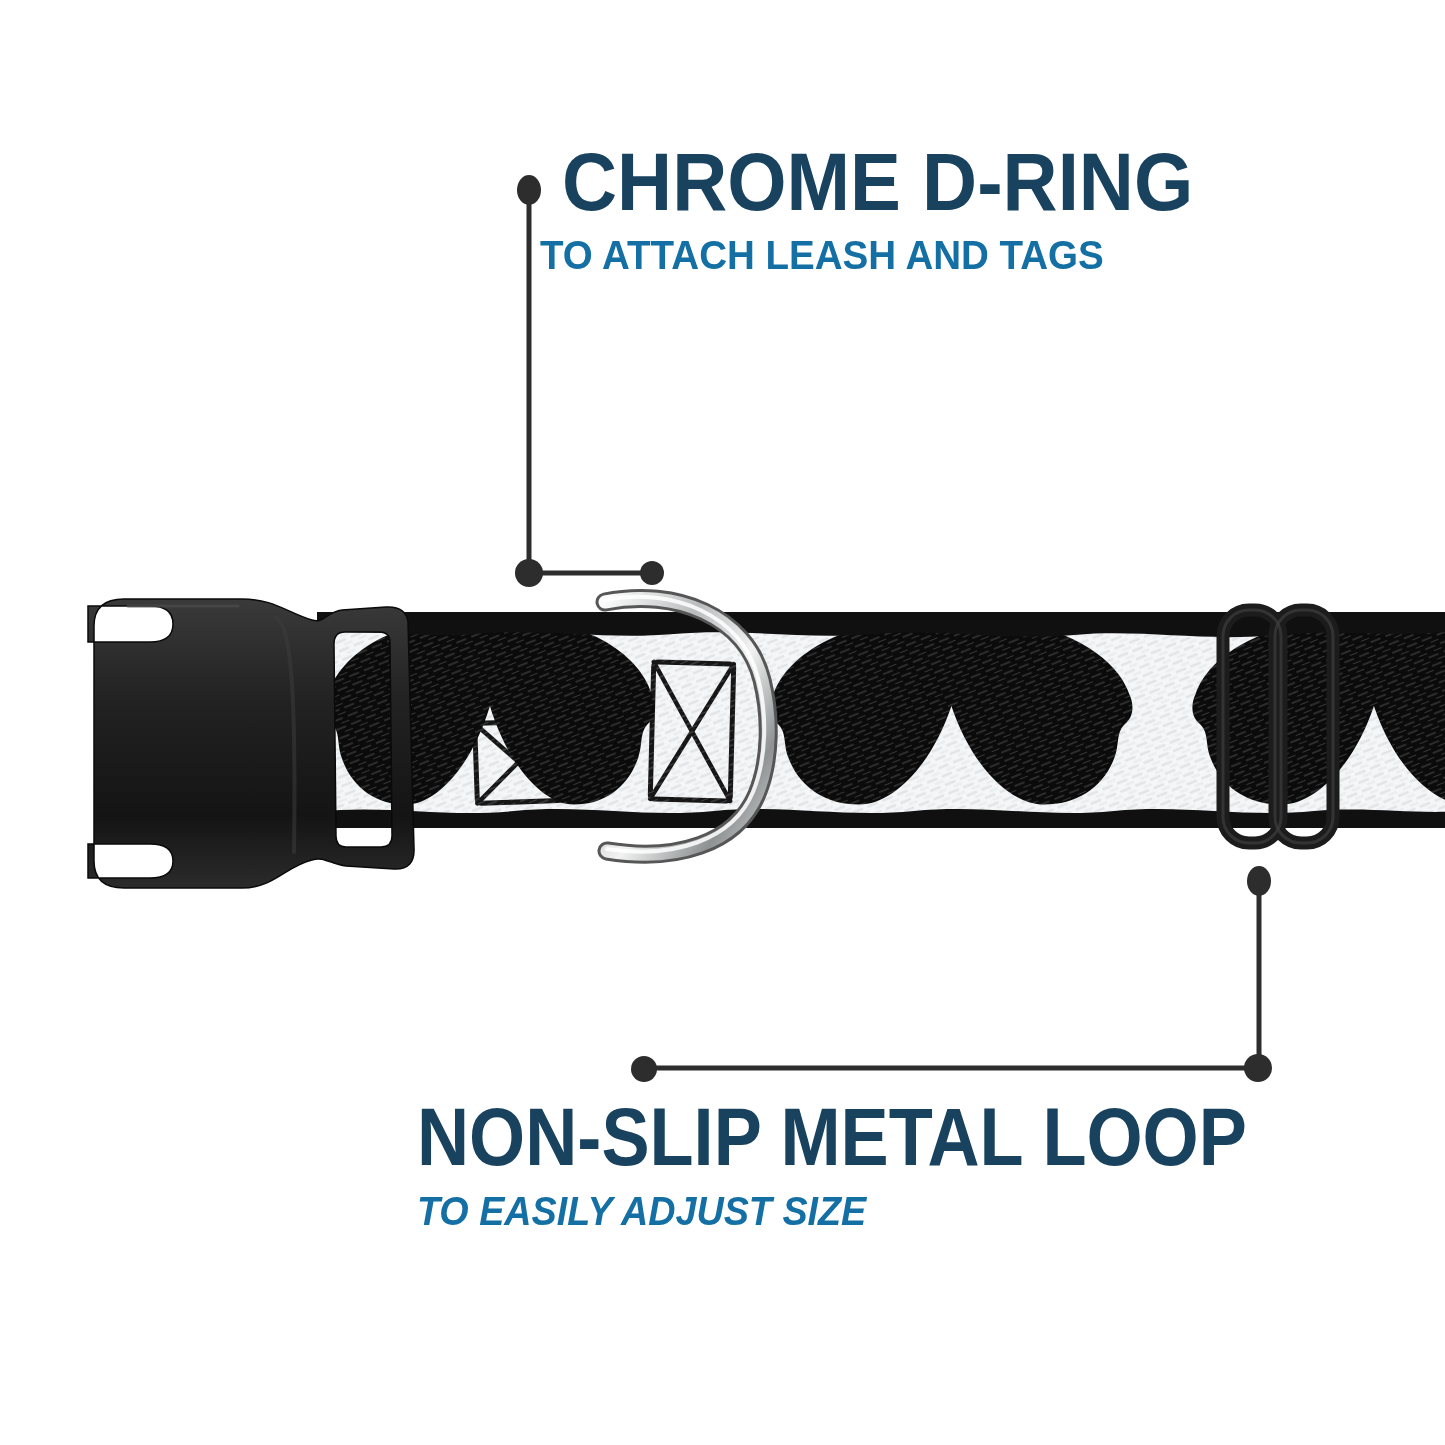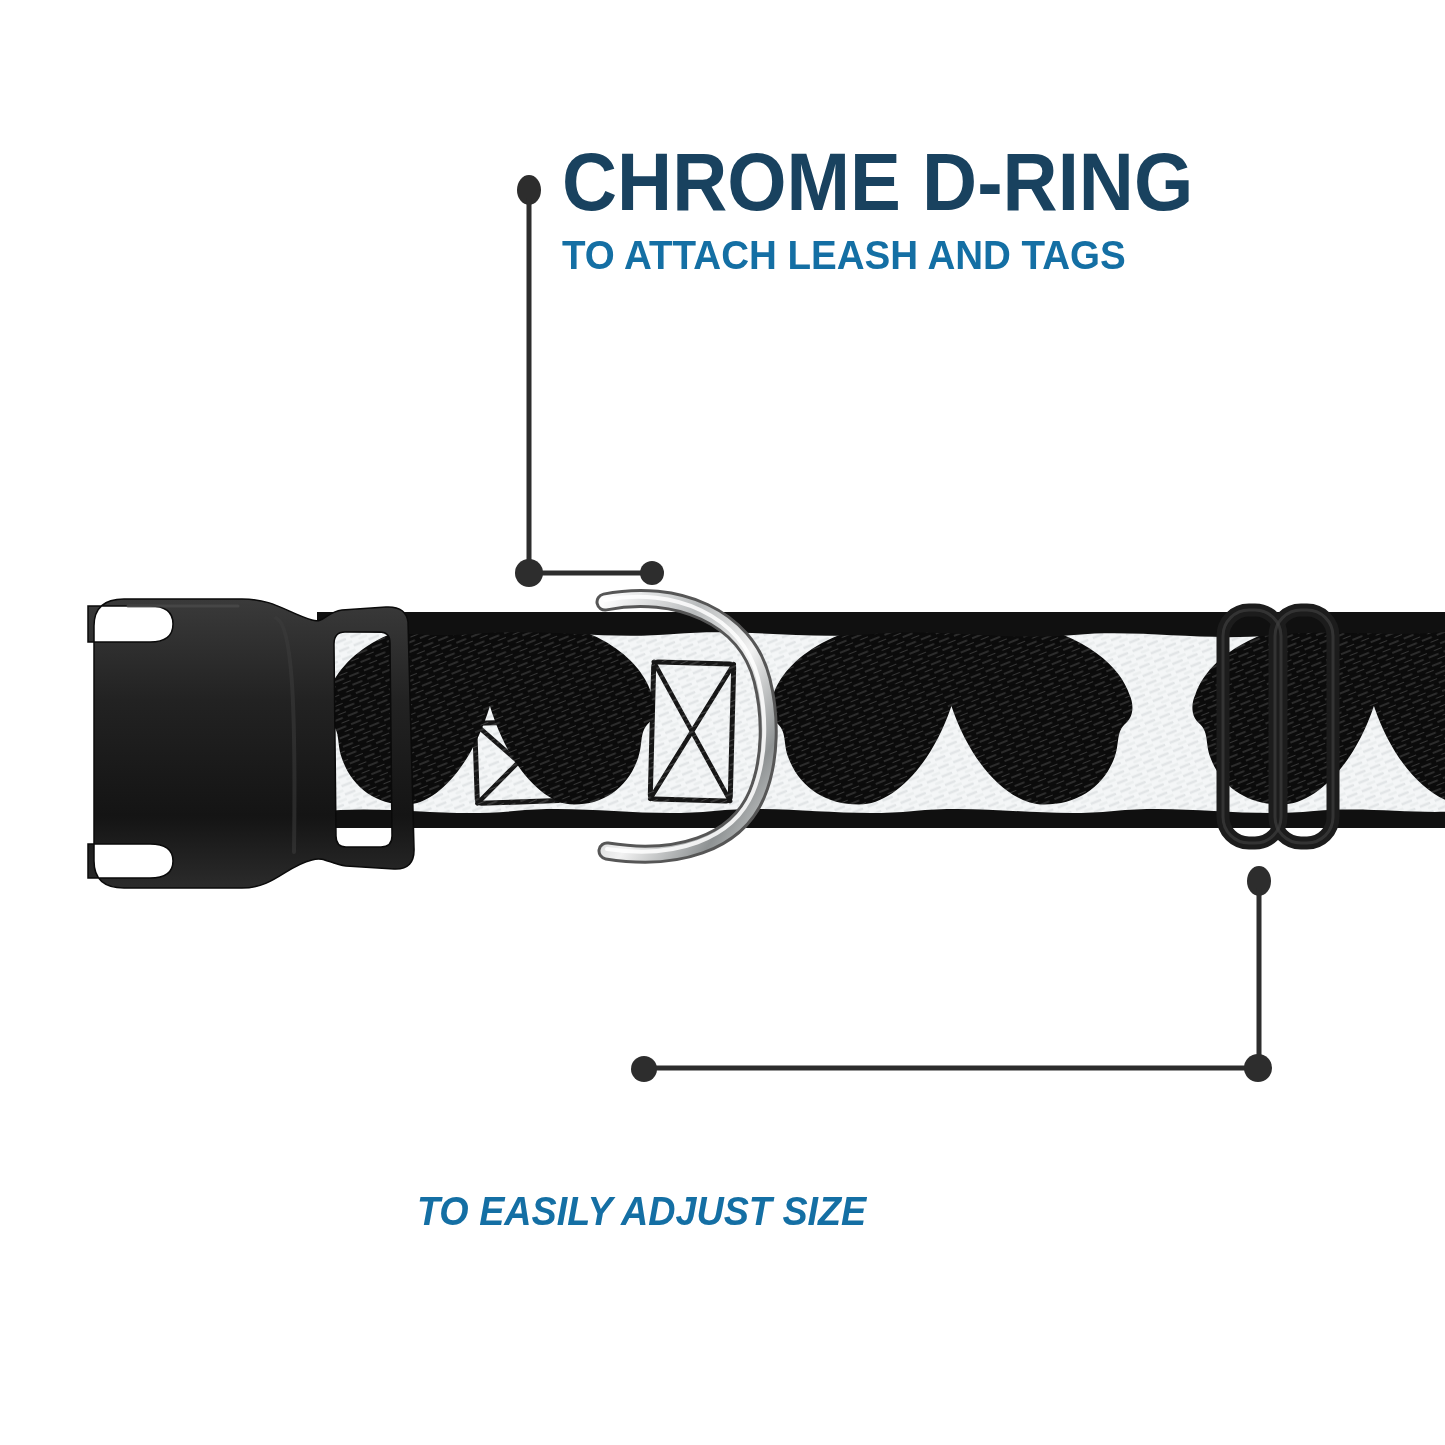--- a/index.html
+++ b/index.html
@@ -15,21 +15,21 @@
   .callout-sub{
     position:absolute;font-weight:700;font-size:41px;line-height:1;
     color:#146FA4;white-space:nowrap;letter-spacing:0;
   }
   .cond{display:inline-block;transform-origin:0 50%;}
   .sx93{transform:scaleX(0.93);}
   .sx94{transform:scaleX(0.94);}
   .sx88{transform:scaleX(0.88);}
   .sx92{transform:scaleX(0.92);}
   .t1{left:538px;top:141px;}
-  .s1{left:538px;top:235px;}
+  .s1{left:516px;top:235px;}
   .t2{left:393px;top:1096px;}
   .s2{left:393px;top:1191px;font-style:italic;}
 </style>
 </head>
 <body>
 
 <div class="stage">
 
   <svg width="1445" height="1445" viewBox="0 0 1445 1445">
     <defs>
@@ -148,17 +148,20 @@
     </g>
   </svg>
 
   <div class="callout-title t1">
     <span class="cond sx93">CHROME D-RING</span>
   </div>
   <div class="callout-sub s1">
     <span class="cond sx94">TO ATTACH LEASH AND TAGS</span>
   </div>
 
+  <div class="callout-title t2">
+    <span class="cond sx88">NON-SLIP METAL LOOP</span>
+  </div>
   <div class="callout-sub s2">
     <span class="cond sx92">TO EASILY ADJUST SIZE</span>
   </div>
 
 </div>
 
 </body></html>

